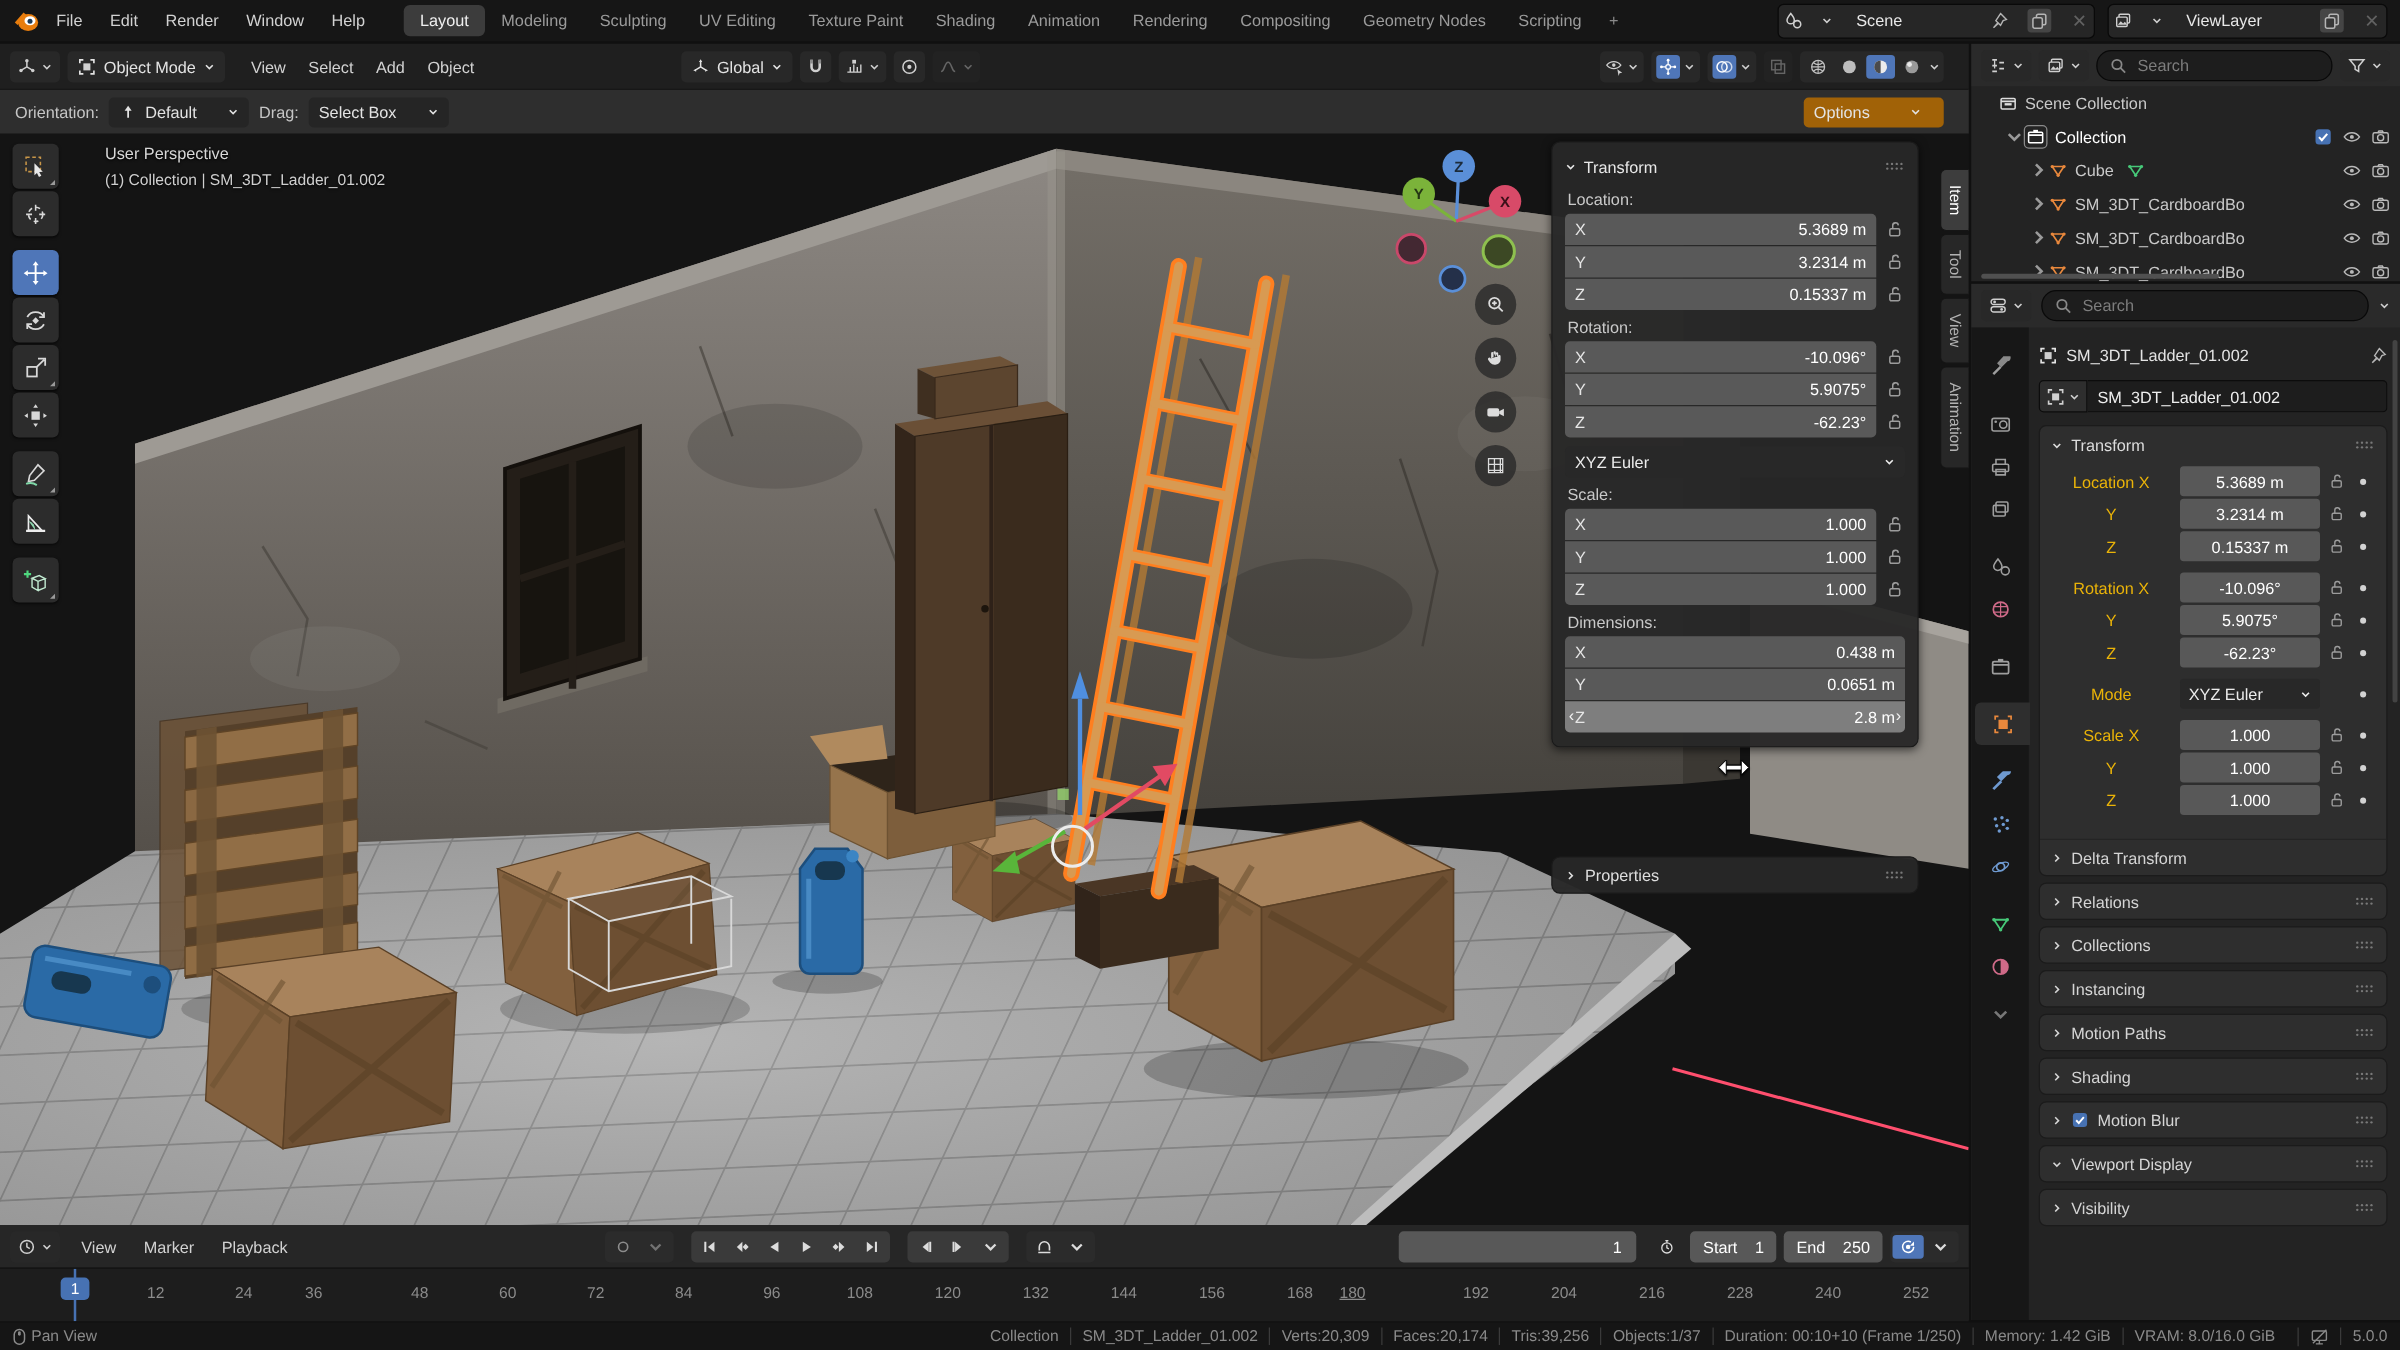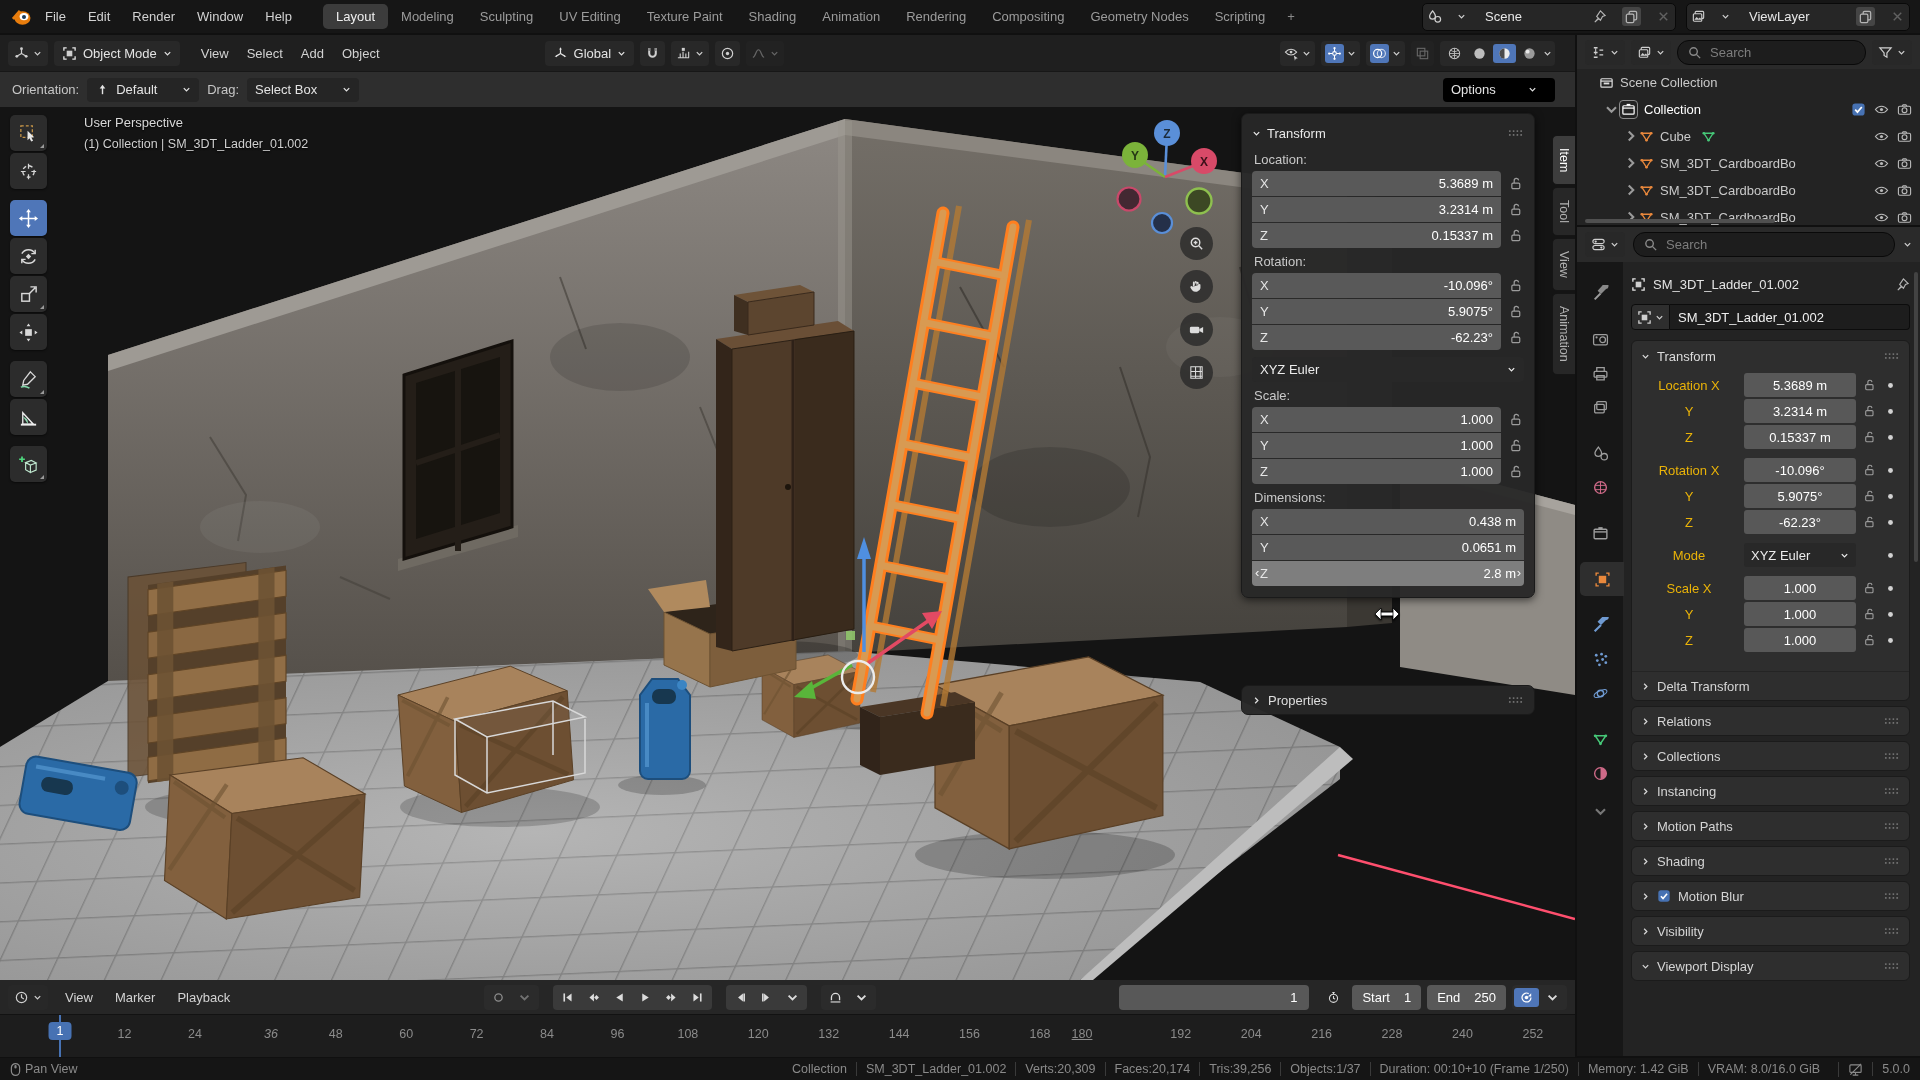--- a/index.html
+++ b/index.html
@@ -39,21 +39,21 @@
   .tgl{display:flex;align-items:center;background:#282828;border-radius:4px;height:25px;padding:0 4px;gap:3px;}
   .tgl .on{background:#4f76b8;border-radius:3px;padding:2px;color:#fff;}
   .shadeseg{display:flex;align-items:center;background:#282828;border-radius:4px;height:25px;padding:0 3px;gap:2px;}
   .shadeseg .sbtn{padding:2px 4px;border-radius:3px;}
   .shadeseg .sbtn.on{background:#4f76b8;}
   #tool-settings{position:absolute;left:0;top:71px;width:1575px;height:36px;background:#2e2e2e;
                  display:flex;align-items:center;padding:0 12px;box-sizing:border-box;gap:8px;border-top:1px solid #171717;}
   .lab{color:#c6c6c6;}
   .ts-dd{display:flex;align-items:center;gap:6px;background:#252525;border-radius:4px;height:24px;padding:0 8px;min-width:96px;color:#e3e3e3;}
   .ts-dd .sp{flex:1}
-  #options-dd{margin-left:auto;margin-right:8px;background:#000000;gap:32px;}
+  #options-dd{margin-left:auto;margin-right:8px;background:#a16207;gap:32px;}
   
   #viewport{position:absolute;left:0;top:107px;width:1575px;height:873px;background:#161616;overflow:hidden;}
   #scene{position:absolute;left:0;top:0;}
   #vp-overlay-text{position:absolute;left:84px;top:8px;color:#d8d8d8;text-shadow:0 1px 2px #000;}
   #vp-overlay-text .l2{margin-top:7px;color:#cfcfcf;font-size:12.5px;}
   #toolbar{position:absolute;left:10px;top:8px;display:flex;flex-direction:column;gap:2px;}
   .tbtn{width:37px;height:36px;background:#2c2c2c;border-radius:5px;display:flex;align-items:center;justify-content:center;position:relative;box-shadow:0 1px 2px #0008;}
   .tbtn svg{width:21px;height:21px;}
   .tbtn.active{background:#4f76b8;}
   .tbtn.sub::after{content:"";position:absolute;right:3px;bottom:3px;border-left:4px solid transparent;border-bottom:4px solid #9a9a9a;}
@@ -1109,21 +1109,21 @@
               </svg>
             </span>
           </span>
       </div>
     </div>
     <div id="tl-ruler">
       <div id="playhead"></div>
     <span class="tick cur" style="left: 60px;">1</span>
         <span class="tick" style="left: 124.548px;">12</span>
         <span class="tick" style="left: 194.964px;">24</span>
-        <span class="tick" style="left: 271px; font-style: italic;">36</span>
+        <span class="tick" style="left: 251px;">36</span>
         <span class="tick" style="left: 335.796px;">48</span>
         <span class="tick" style="left: 406.212px;">60</span>
         <span class="tick" style="left: 476.628px;">72</span>
         <span class="tick" style="left: 547.044px;">84</span>
         <span class="tick" style="left: 617.46px;">96</span>
         <span class="tick" style="left: 687.876px;">108</span>
         <span class="tick" style="left: 758.292px;">120</span>
         <span class="tick" style="left: 828.708px;">132</span>
         <span class="tick" style="left: 899.124px;">144</span>
         <span class="tick" style="left: 969.54px;">156</span>
@@ -1887,20 +1887,42 @@
                   <circle cx="15" cy="3" r="1"></circle>
                   <circle cx="3" cy="7" r="1"></circle>
                   <circle cx="7" cy="7" r="1"></circle>
                   <circle cx="11" cy="7" r="1"></circle>
                   <circle cx="15" cy="7" r="1"></circle>
                 </g>
               </svg>
             </span>
           </div>
           <div class="cpanel">
+            <span class="ic chev">
+              <svg viewBox="0 0 10 10">
+                <path d="M2 3.5l3 3 3-3" fill="none" stroke="currentColor" stroke-width="1.4"></path>
+              </svg>
+            </span>
+            <span>Viewport Display</span>
+            <span class="ic grip">
+              <svg viewBox="0 0 18 10">
+                <g fill="#787878">
+                  <circle cx="3" cy="3" r="1"></circle>
+                  <circle cx="7" cy="3" r="1"></circle>
+                  <circle cx="11" cy="3" r="1"></circle>
+                  <circle cx="15" cy="3" r="1"></circle>
+                  <circle cx="3" cy="7" r="1"></circle>
+                  <circle cx="7" cy="7" r="1"></circle>
+                  <circle cx="11" cy="7" r="1"></circle>
+                  <circle cx="15" cy="7" r="1"></circle>
+                </g>
+              </svg>
+            </span>
+          </div>
+          <div class="cpanel">
             <span class="ic chev" style="transform: rotate(-90deg);">
               <svg viewBox="0 0 10 10">
                 <path d="M2 3.5l3 3 3-3" fill="none" stroke="currentColor" stroke-width="1.4"></path>
               </svg>
             </span>
             <span>Visibility</span>
             <span class="ic grip">
               <svg viewBox="0 0 18 10">
                 <g fill="#787878">
                   <circle cx="3" cy="3" r="1"></circle>
@@ -1908,40 +1930,18 @@
                   <circle cx="11" cy="3" r="1"></circle>
                   <circle cx="15" cy="3" r="1"></circle>
                   <circle cx="3" cy="7" r="1"></circle>
                   <circle cx="7" cy="7" r="1"></circle>
                   <circle cx="11" cy="7" r="1"></circle>
                   <circle cx="15" cy="7" r="1"></circle>
                 </g>
               </svg>
             </span>
           </div>
-          <div class="cpanel">
-            <span class="ic chev">
-              <svg viewBox="0 0 10 10">
-                <path d="M2 3.5l3 3 3-3" fill="none" stroke="currentColor" stroke-width="1.4"></path>
-              </svg>
-            </span>
-            <span>Viewport Display</span>
-            <span class="ic grip">
-              <svg viewBox="0 0 18 10">
-                <g fill="#787878">
-                  <circle cx="3" cy="3" r="1"></circle>
-                  <circle cx="7" cy="3" r="1"></circle>
-                  <circle cx="11" cy="3" r="1"></circle>
-                  <circle cx="15" cy="3" r="1"></circle>
-                  <circle cx="3" cy="7" r="1"></circle>
-                  <circle cx="7" cy="7" r="1"></circle>
-                  <circle cx="11" cy="7" r="1"></circle>
-                  <circle cx="15" cy="7" r="1"></circle>
-                </g>
-              </svg>
-            </span>
-          </div>
         </div>
     </div>
     <div id="pr-scroll"></div>
   </div>
 
 </div>
 
 </body></html>

